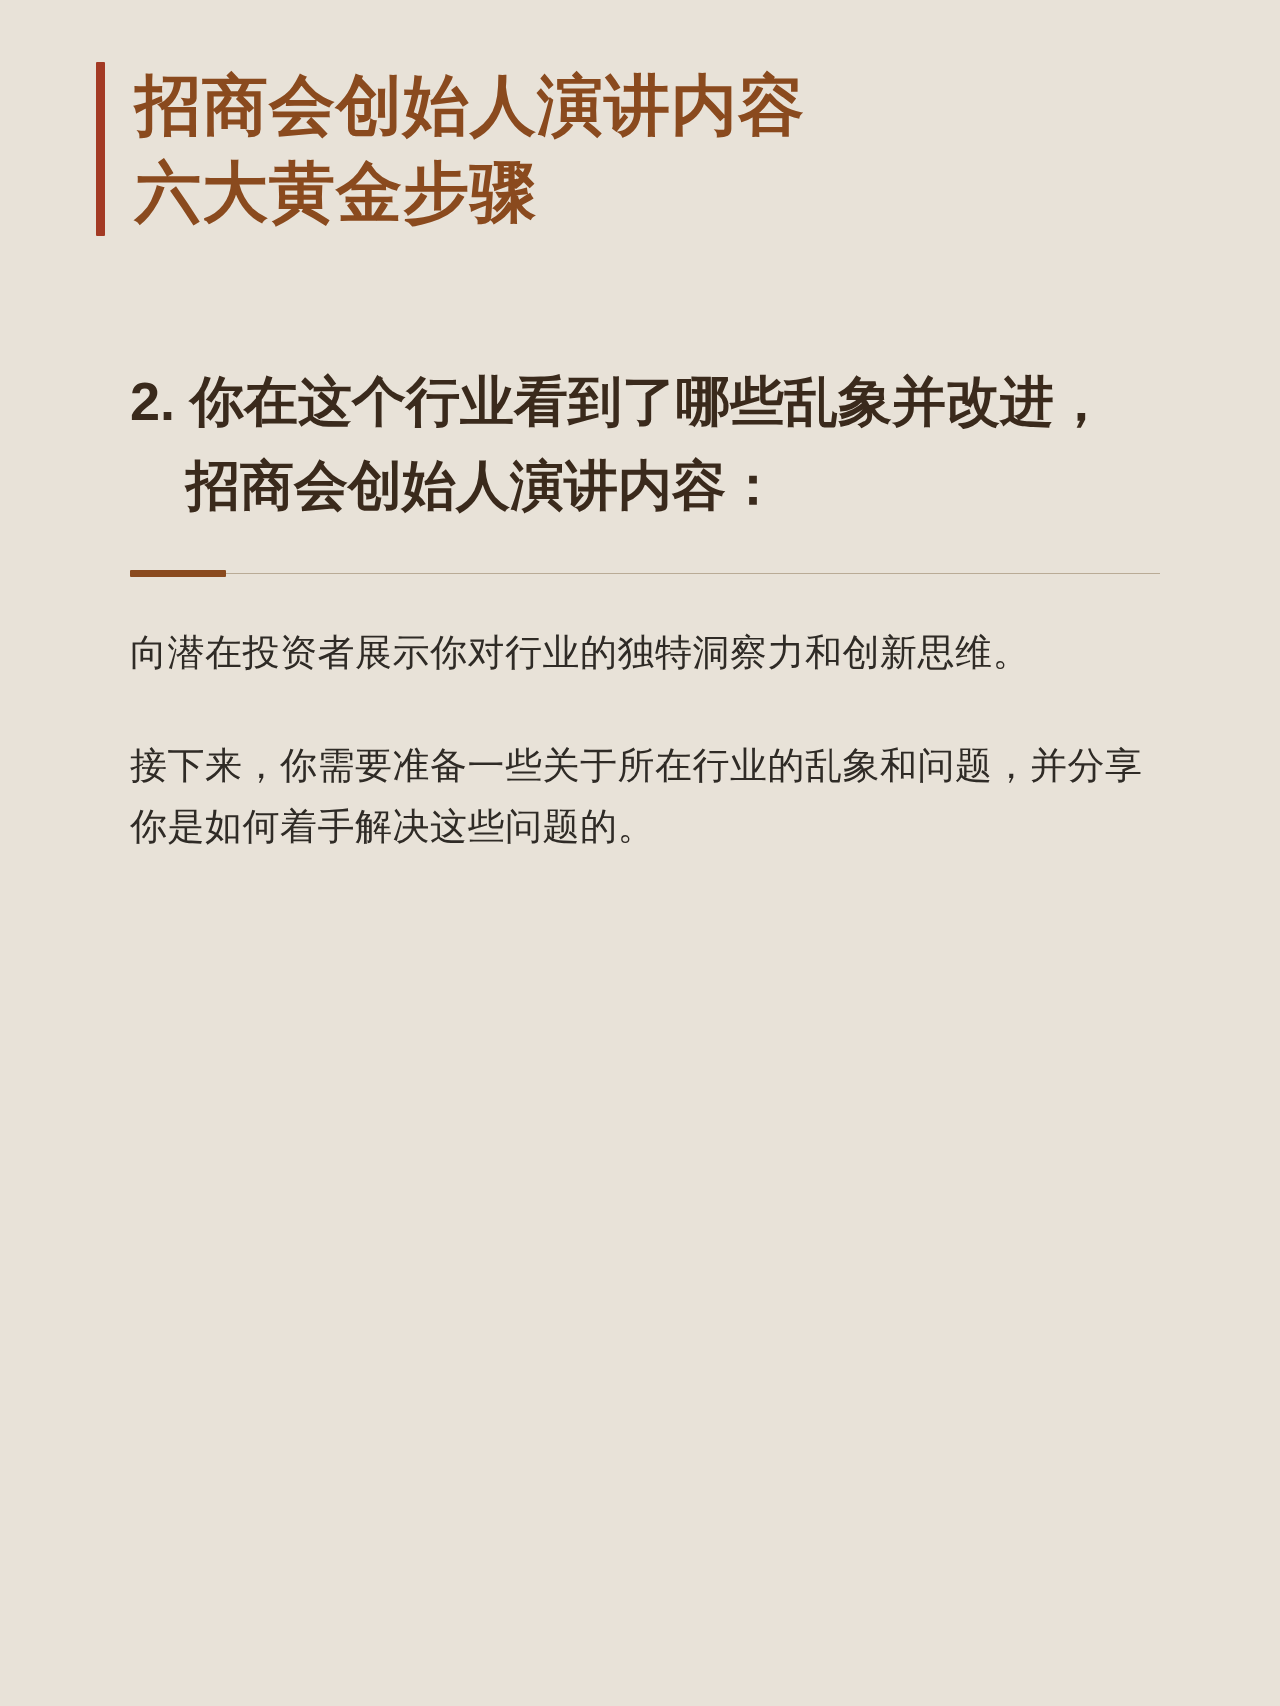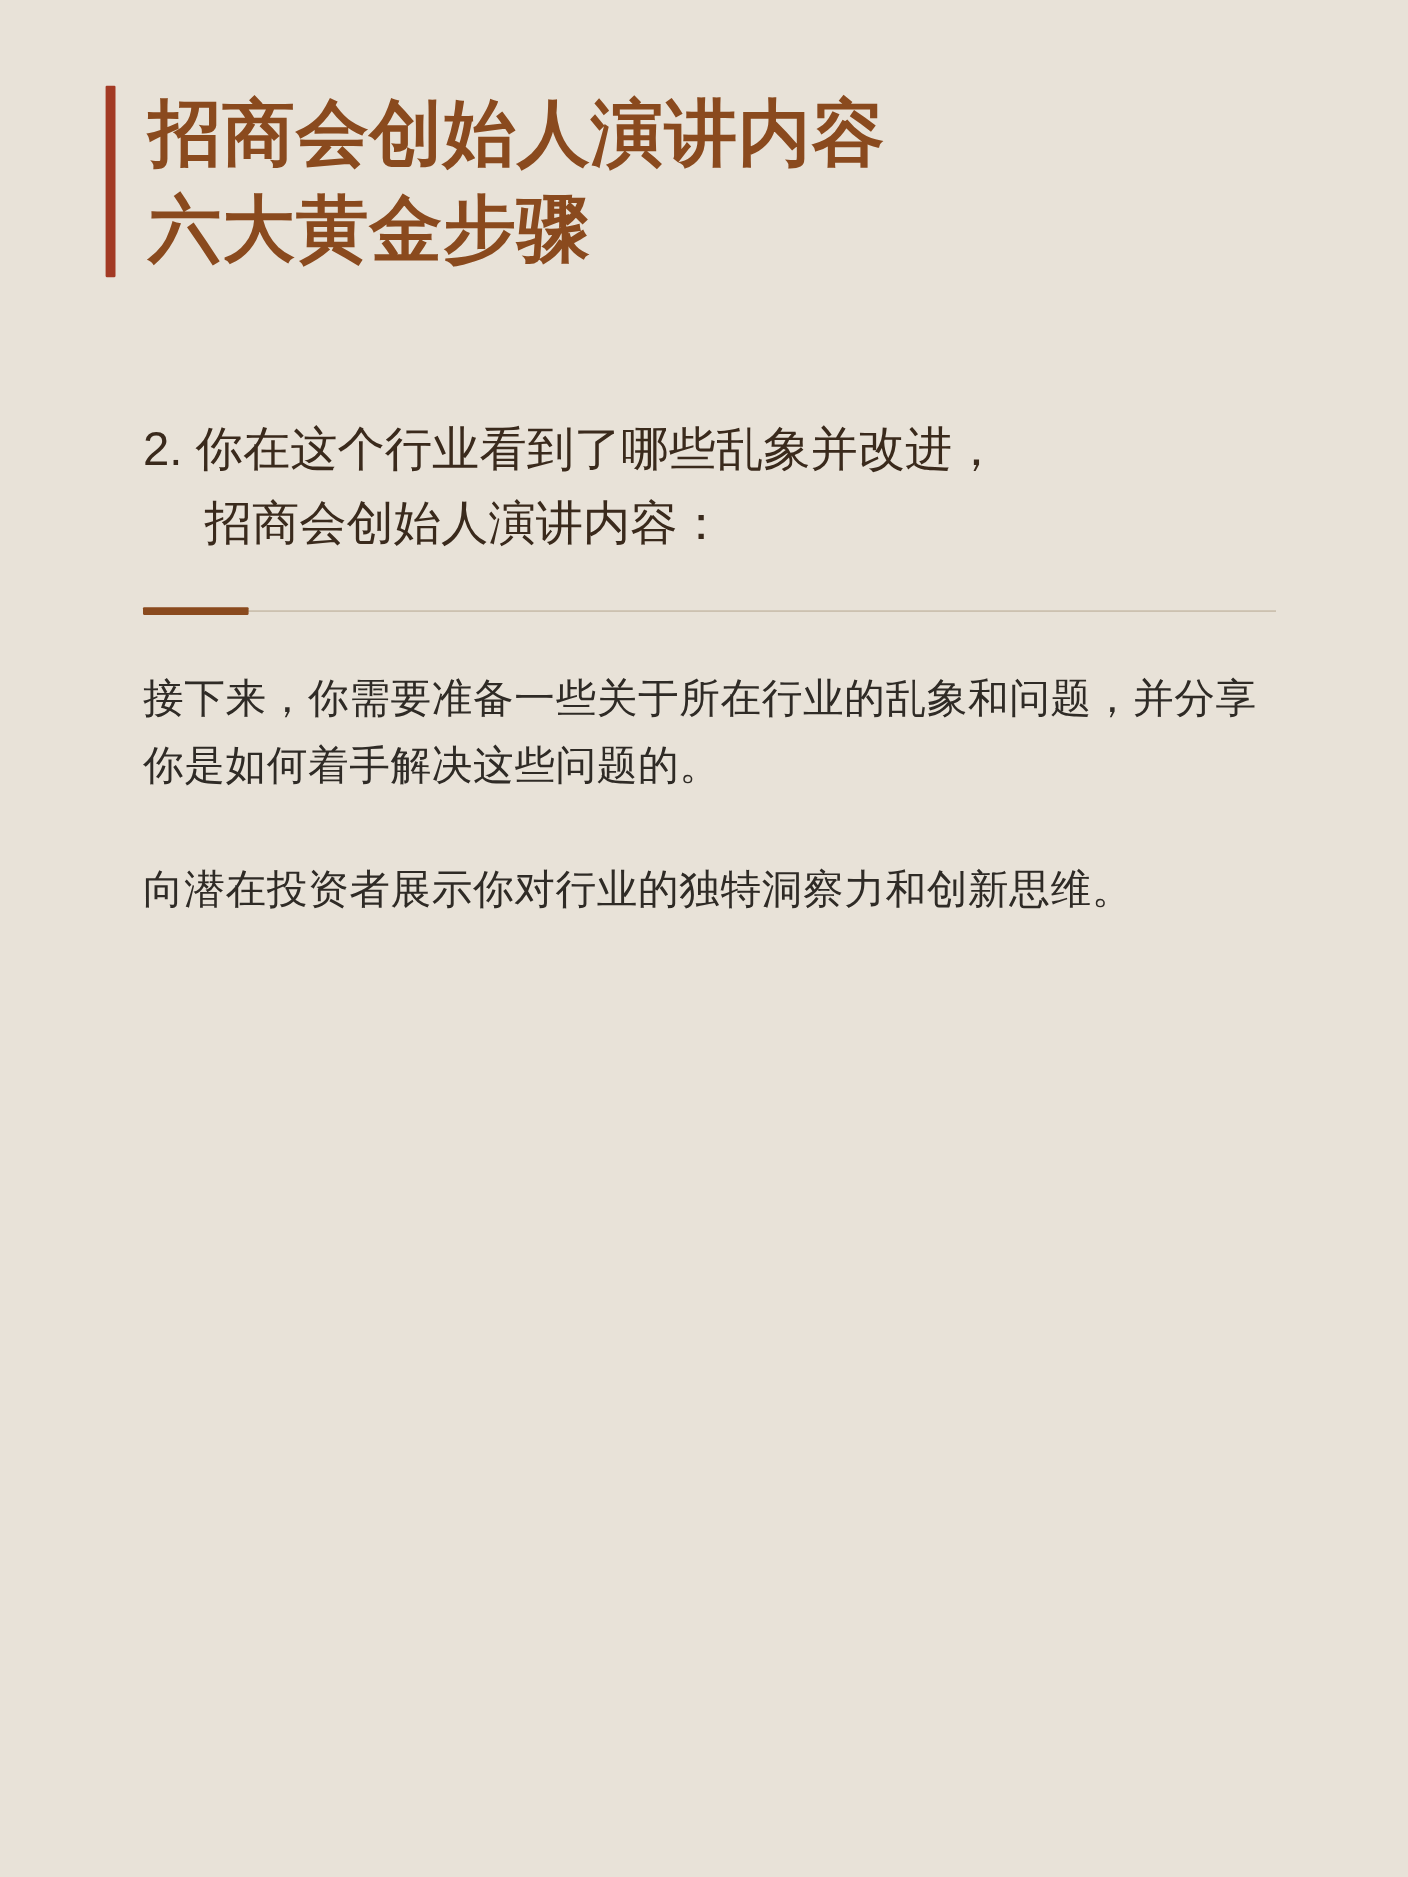--- a/index.html
+++ b/index.html
@@ -18,21 +18,21 @@
     width: 1280px;
     height: 1706px;
     box-sizing: border-box;
     padding: 0;
   }
 
   
   .header {
     display: flex;
     align-items: stretch;
-    margin: 78px 0 0 0;
+    margin: 62px 0 0 0;
     padding-left: 96px;
   }
   .header-bar {
     width: 9px;
     background: #a33a24;
     margin-right: 30px;
     border-radius: 1px;
     flex: 0 0 auto;
   }
   .header-titles {
@@ -49,22 +49,22 @@
     white-space: nowrap;
   }
 
   
   .question {
     margin-top: 124px;
     padding-left: 130px;
     padding-right: 90px;
   }
   .question-text {
-    font-size: 43px;
-    font-weight: normal;
+    font-size: 54px;
+    font-weight: bold;
     color: #3a2a1c;
     line-height: 1.55;
     text-indent: 0;
   }
   .question-text .q-second {
     display: block;
     padding-left: 56px;
   }
 
   
@@ -128,17 +128,17 @@
       <span class="q-second">招商会创始人演讲内容：</span>
     </div>
   </div>
 
   <div class="divider-wrap">
     <div class="divider-line"></div>
     <div class="divider-accent"></div>
   </div>
 
   <div class="body-copy">
+    <p>向潜在投资者展示你对行业的独特洞察力和创新思维。</p>
     <p>接下来，你需要准备一些关于所在行业的乱象和问题，并分享你是如何着手解决这些问题的。</p>
-    <p>向潜在投资者展示你对行业的独特洞察力和创新思维。</p>
   </div>
 
 </div>
 
 </body></html>

